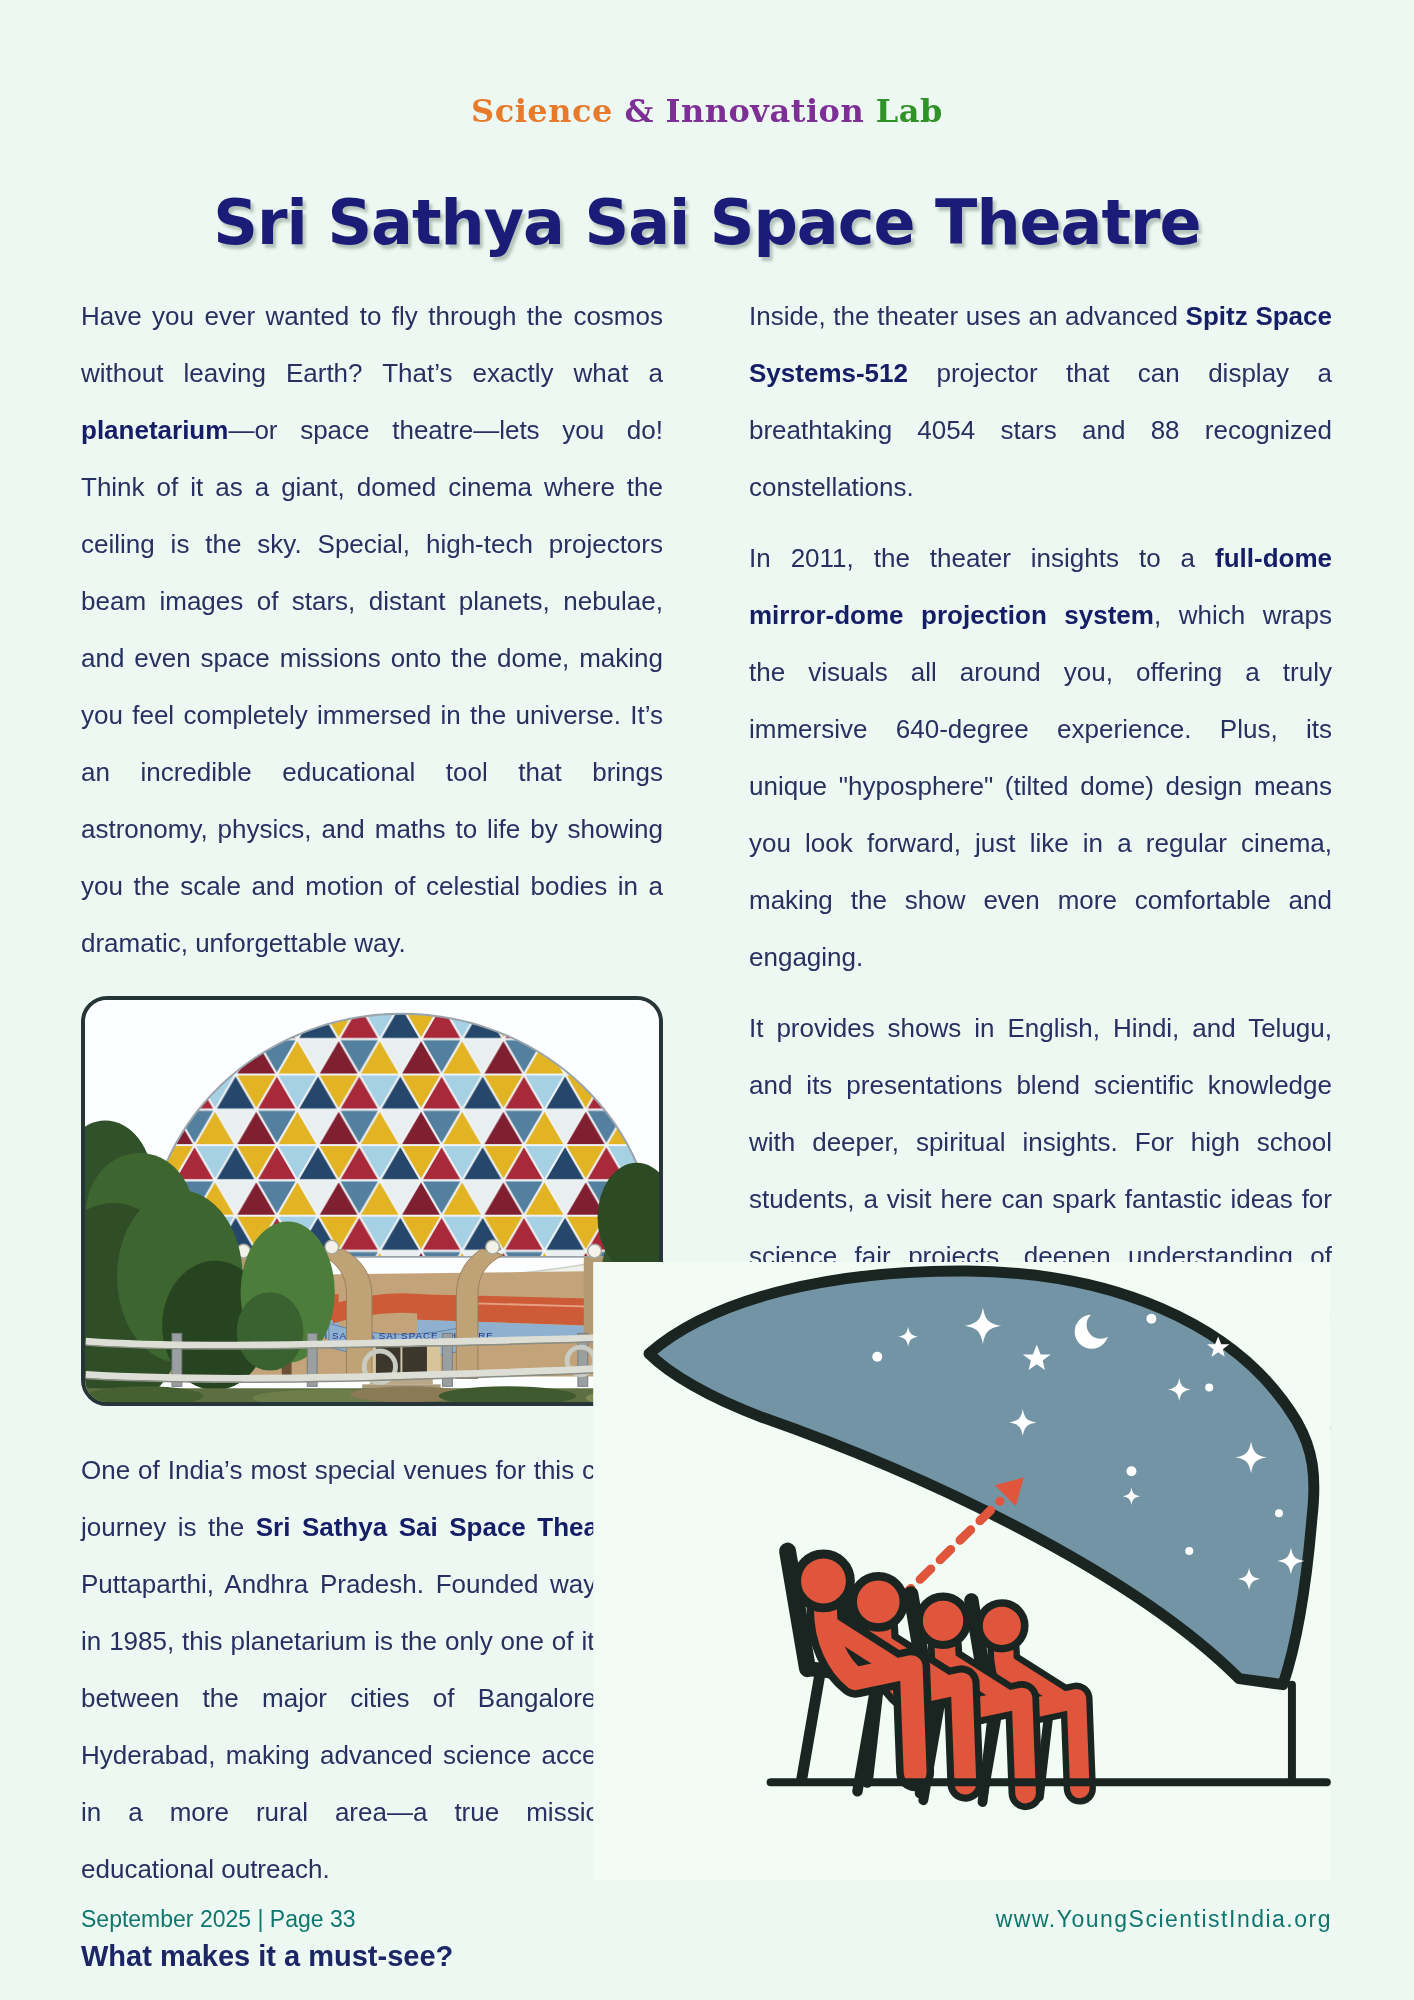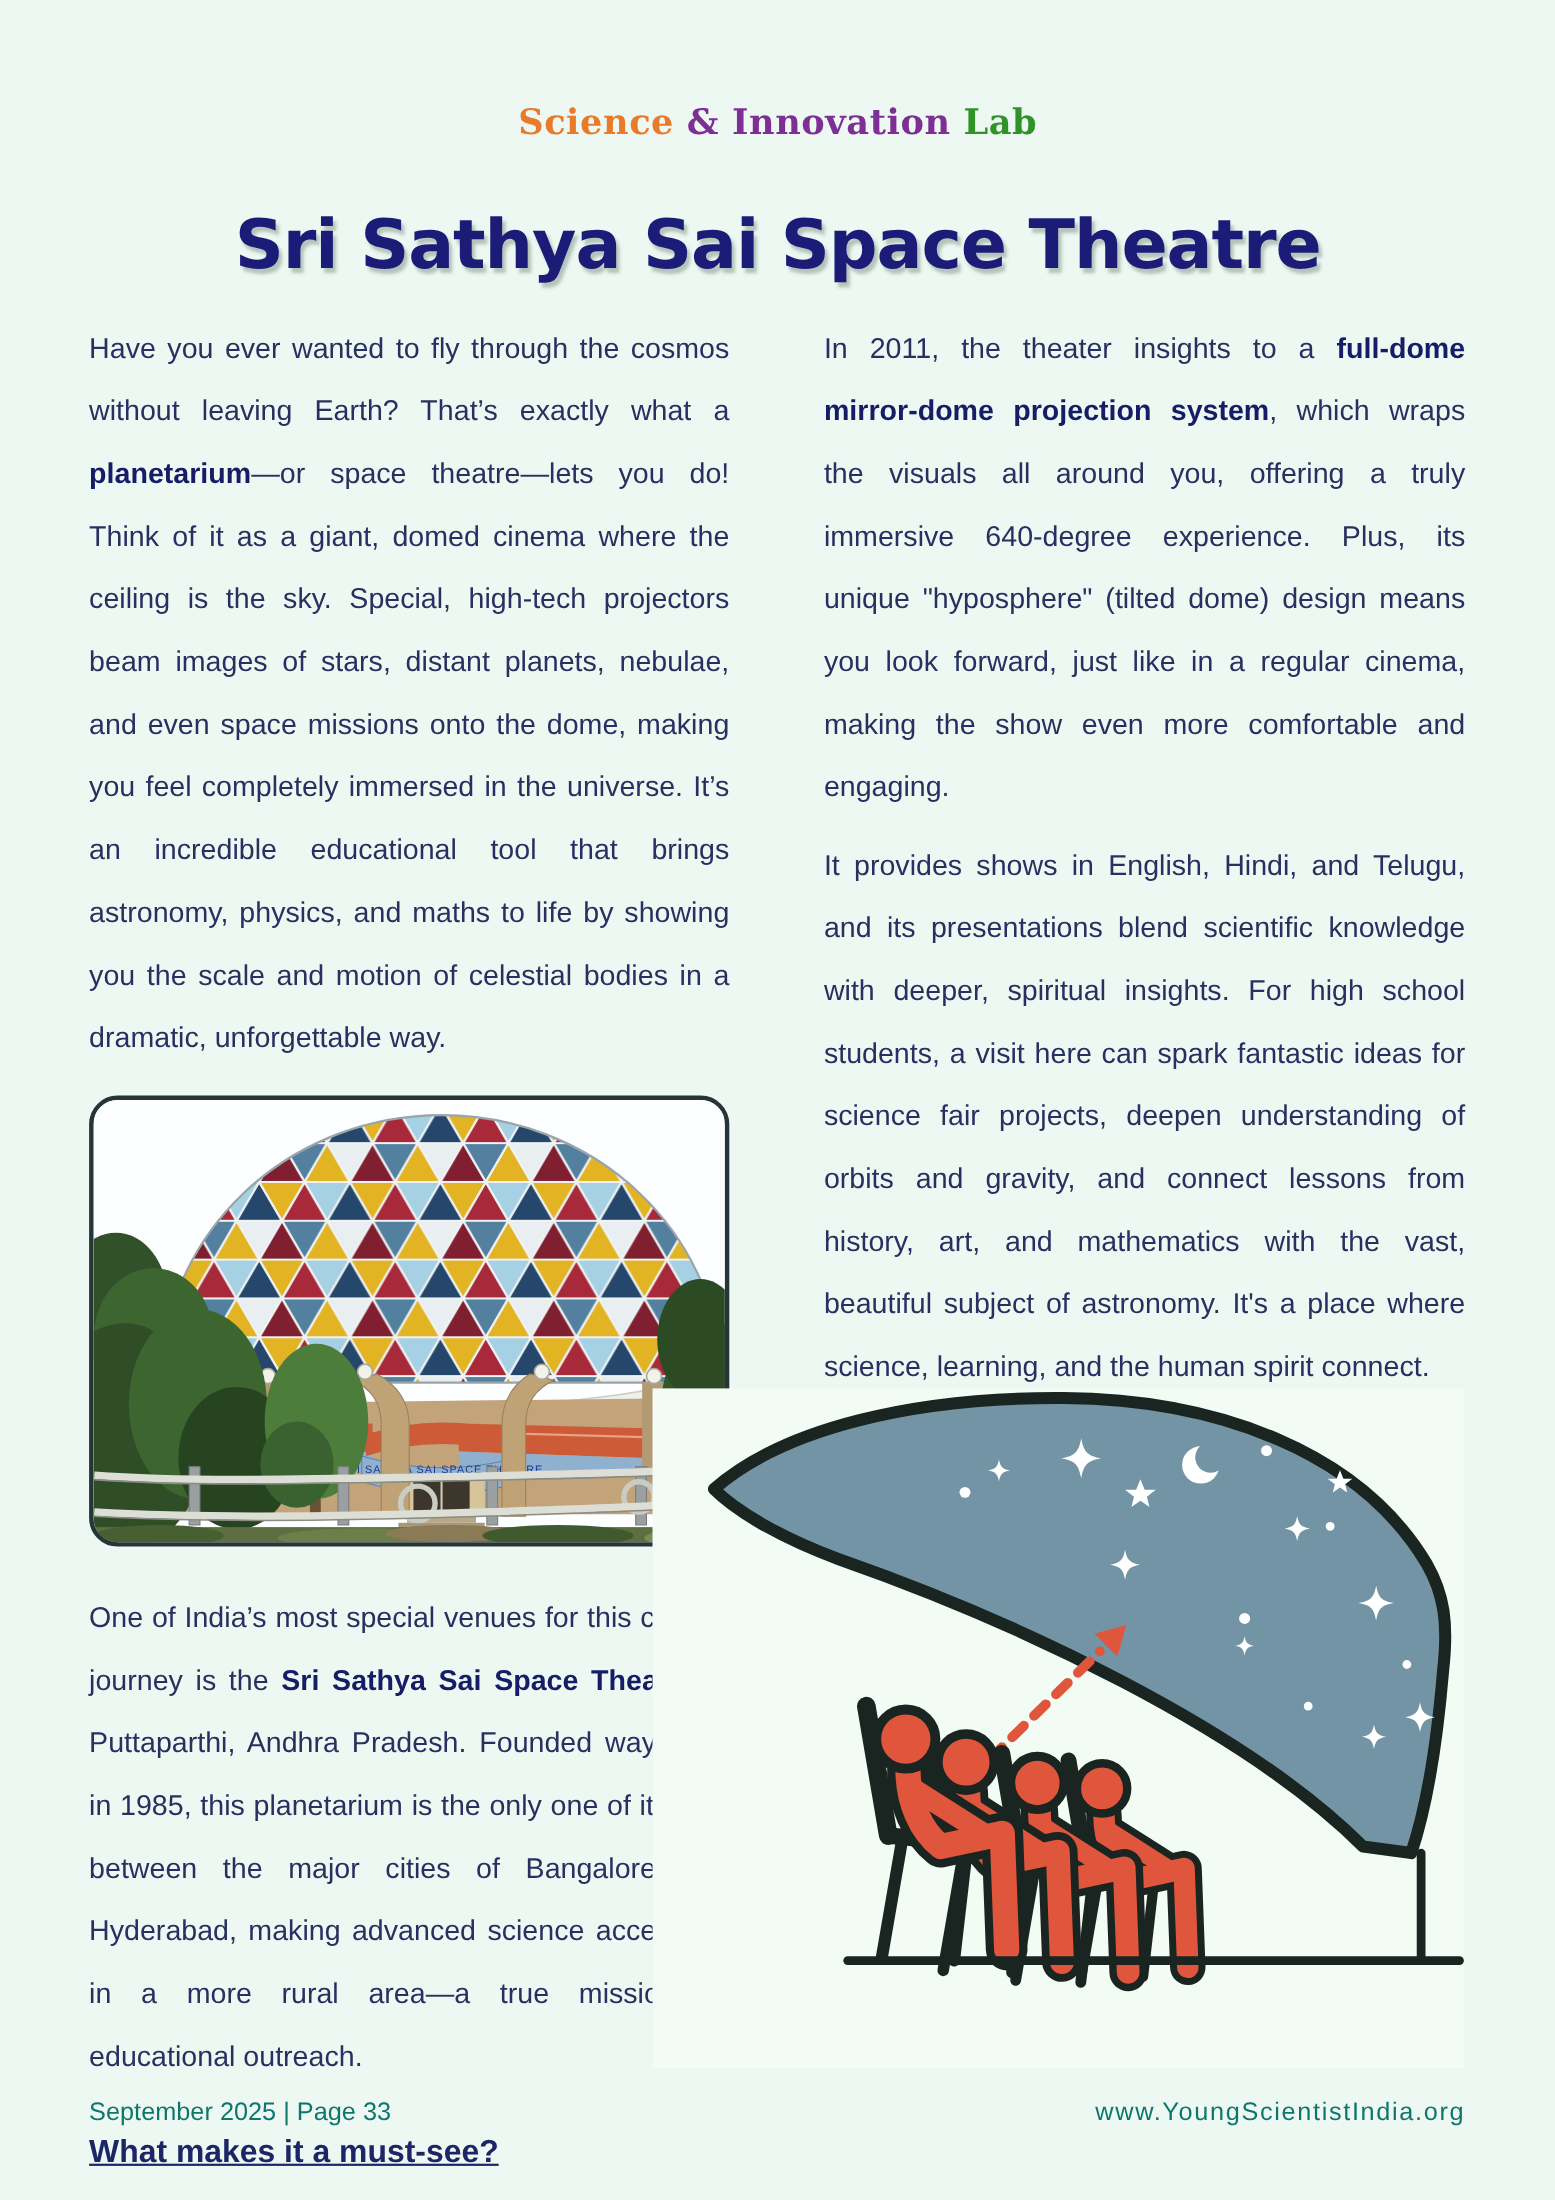--- a/index.html
+++ b/index.html
@@ -29,21 +29,21 @@
   .col .b{font-weight:bold;color:var(--bold-text,#151d66);}
   .col-left{left:81px;top:288px;width:582px;}
   .col-right{left:749px;top:288px;width:583px;}
   .photo-frame{
     width:574px;height:402px;border:4px solid #273438;border-radius:26px;
     overflow:hidden;margin:24px 0 36px 0;background:#ffffff;
   }
   .photo-frame svg{display:block;width:100%;height:100%;}
   .section-heading{
     font-weight:bold;font-size:29px;color:#1c2566;
-    margin:30px 0 26px 0;text-align:left;text-decoration:underline;
+    margin:30px 0 26px 0;text-align:left;
   }
   .illus{position:absolute;left:592px;top:1262px;width:740px;height:618px;}
   .illus svg{display:block;width:100%;height:100%;}
   .footer{position:absolute;top:1906px;font-size:23px;color:#0f766e;text-align:center;}
   .footer-left{left:81px;}
   .footer-right{right:82px;letter-spacing:1.5px;}
 
   
   .pp0{fill:var(--pp0,#a82a3a);} .pp1{fill:var(--pp1,#e2b322);}
   .pp2{fill:var(--pp2,#a6d0e4);} .pp3{fill:var(--pp3,#54809f);}
@@ -165,20 +165,21 @@
       </g>
     </svg>
   </div>
 
   <p><span>One of India’s most special venues for this cosmic journey is the </span><span class="b">Sri Sathya Sai Space Theatre</span><span> in Puttaparthi, Andhra Pradesh. Founded way back in 1985, this planetarium is the only one of its kind between the major cities of Bangalore and Hyderabad, making advanced science accessible in a more rural area—a true mission of educational outreach.</span></p>
   <div class="section-heading">What makes it a must-see?</div>
   <p><span>First, the entry is completely free, honoring its founder’s vision of accessible education for everyone.</span></p>
 </div>
 
 <div class="col col-right">
+  <p><span>Inside, the theater uses an advanced </span><span class="b">Spitz Space Systems-512</span><span> projector that can display a breathtaking 4054 stars and 88 recognized constellations.</span></p>
   <p><span>In 2011, the theater insights to a </span><span class="b">full-dome mirror-dome projection system</span><span>, which wraps the visuals all around you, offering a truly immersive 640-degree experience. Plus, its unique "hyposphere" (tilted dome) design means you look forward, just like in a regular cinema, making the show even more comfortable and engaging.</span></p>
   <p><span>It provides shows in English, Hindi, and Telugu, and its presentations blend scientific knowledge with deeper, spiritual insights. For high school students, a visit here can spark fantastic ideas for science fair projects, deepen understanding of orbits and gravity, and connect lessons from history, art, and mathematics with the vast, beautiful subject of astronomy. It's a place where science, learning, and the human spirit connect.</span></p>
 </div>
 
 <div class="illus">
   <svg viewBox="0 0 740 620" xmlns="http://www.w3.org/2000/svg">
     <defs>
       <path id="sp4" class="star" d="M 0 -16 C 2 -5 5 -2 16 0 C 5 2 2 5 0 16 C -2 5 -5 2 -16 0 C -5 -2 -2 -5 0 -16 Z"></path>
       <polygon id="st5" class="star" points="0,-14 3.9,-4.3 14,-4.3 5.9,1.9 8.2,11.3 0,5.6 -8.2,11.3 -5.9,1.9 -14,-4.3 -3.9,-4.3"></polygon>
       <g id="chair">

